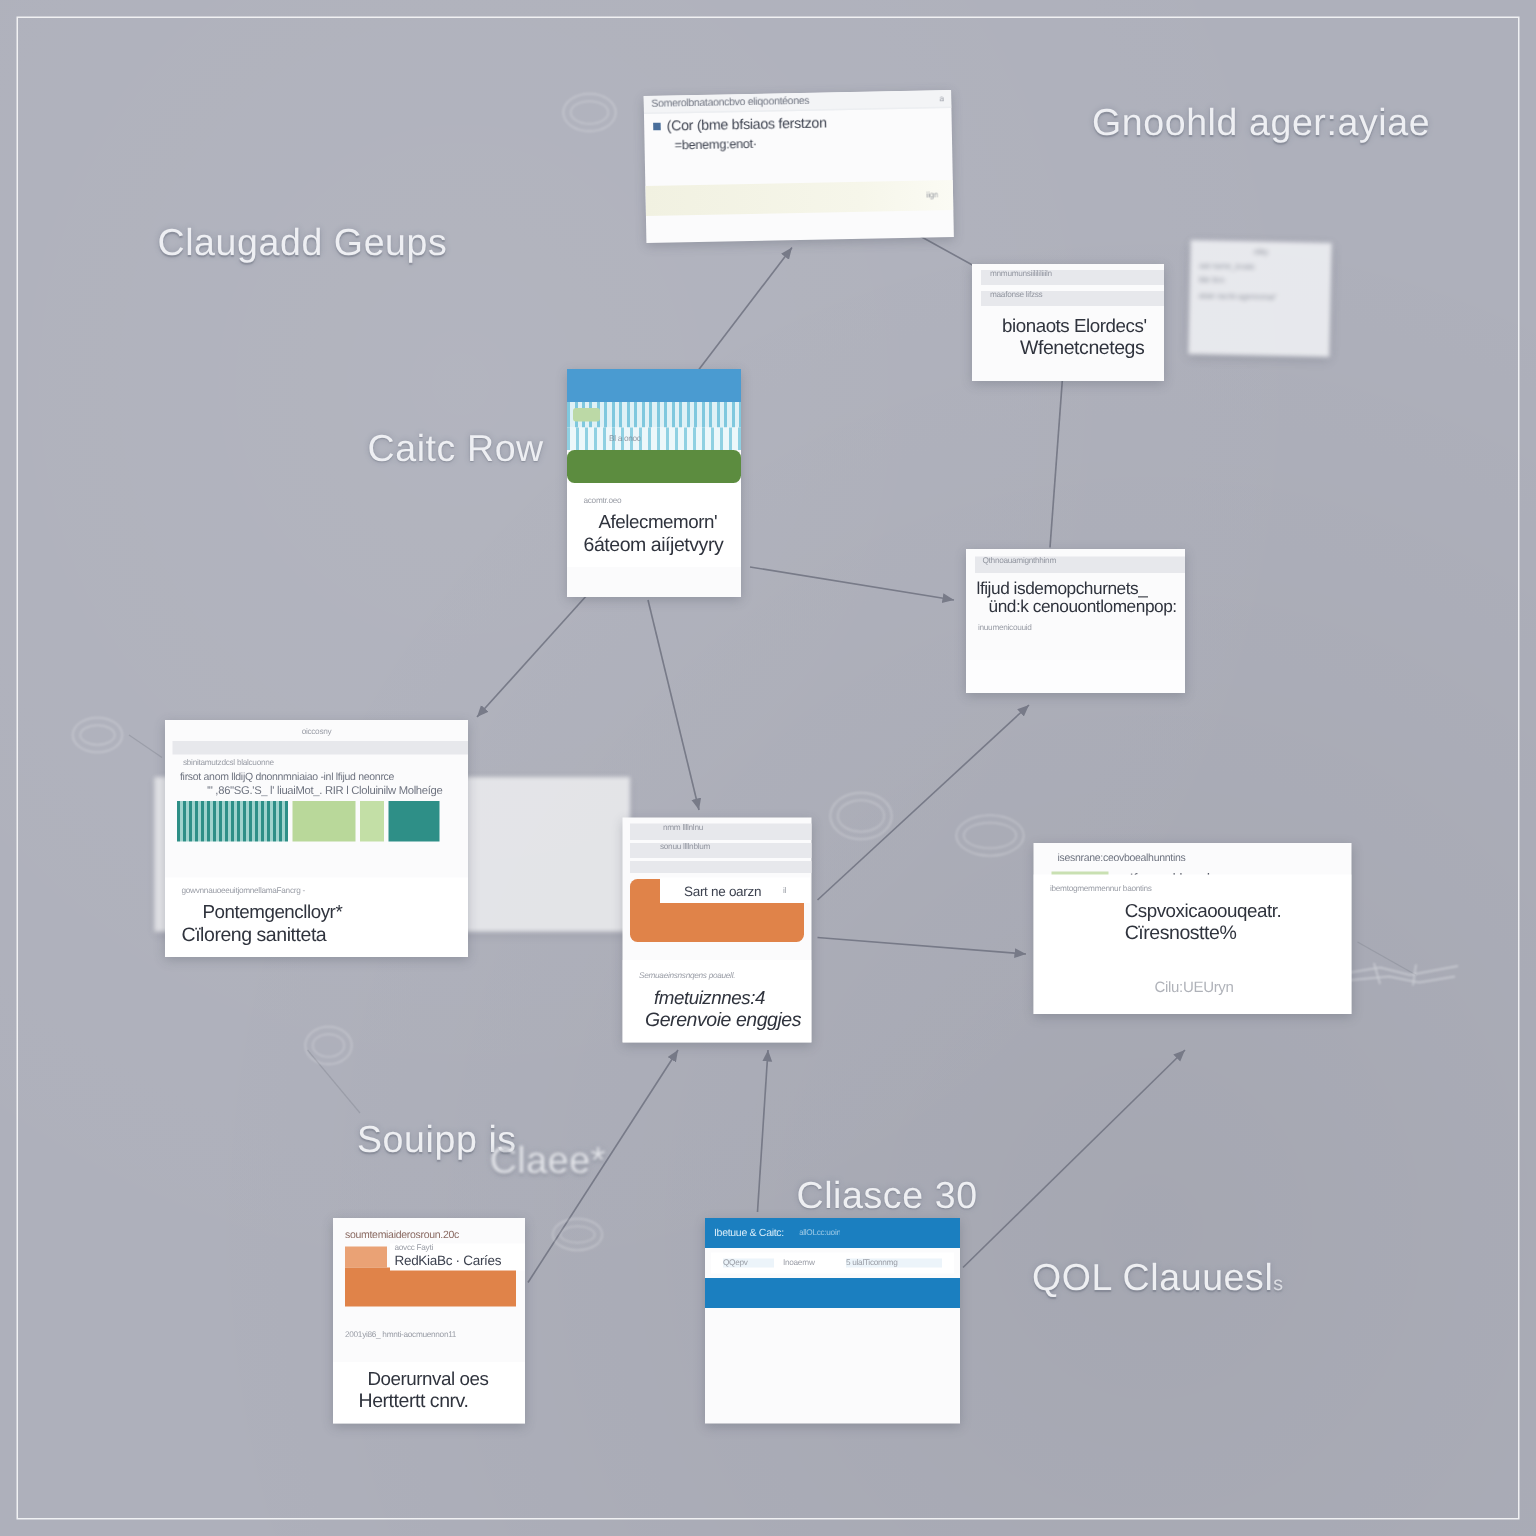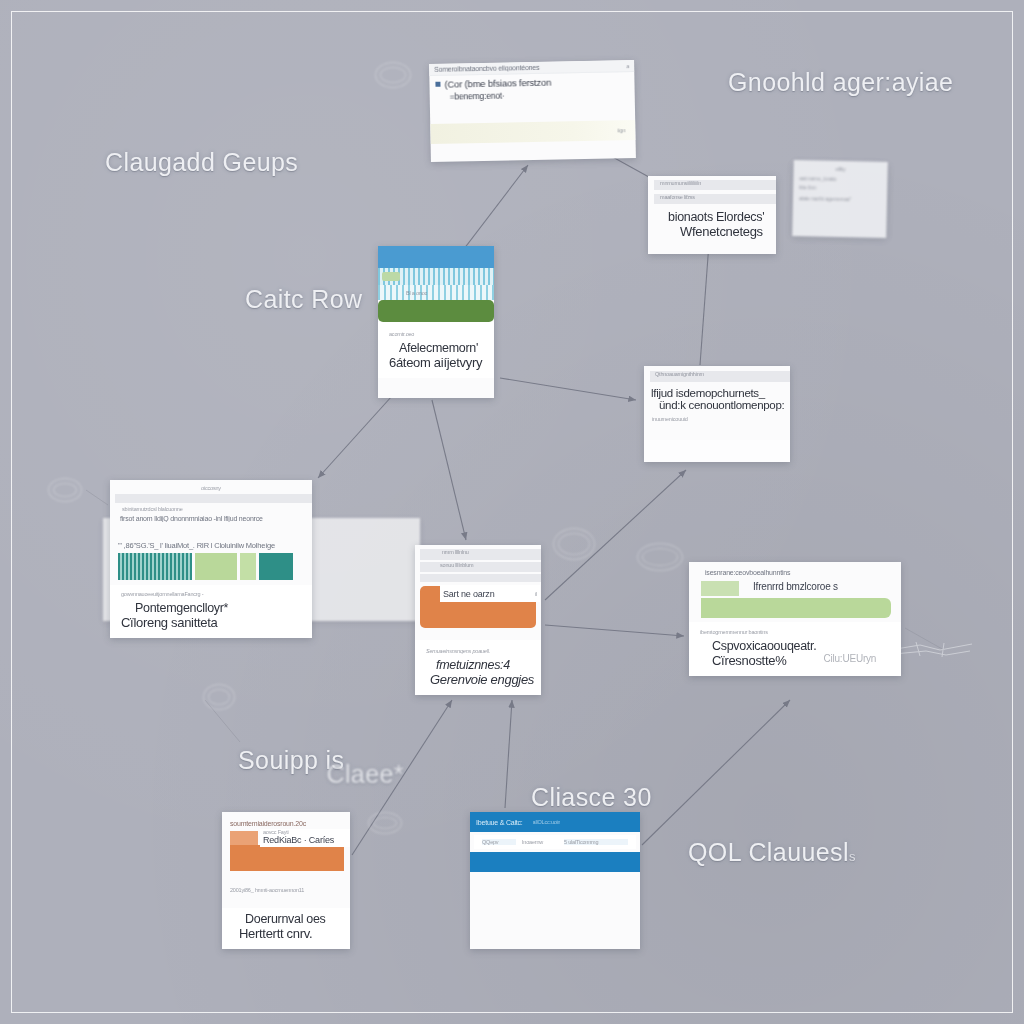--- a/index.html
+++ b/index.html
@@ -232,21 +232,21 @@
   <div style="position:absolute;left:0;right:0;bottom:0;height:22px;background:#fdfdfe;"></div>
 </div>
 
 <div class="card softer" style="left:103px;top:518px;width:317px;height:103px;background:rgba(255,255,255,.78);box-shadow:0 2px 6px rgba(70,74,90,.18);"></div>
 
 <div class="card" style="left:110px;top:480px;width:202px;height:158px;">
   <div class="ptxt tiny" style="text-align:center;padding-top:5px;">oiccosny</div>
   <div class="bar gray" style="height:9px;margin:3px 5px 2px;"></div>
   <div class="ptxt tiny" style="padding:1px 0 0 12px;">sbinitamutzdcsl  blalcuonne</div>
   <div class="ptxt" style="padding:3px 0 0 10px;font-size:7px;">firsot anom lldijQ dnonnmniaiao        -inl lfijud neonrce</div>
-  <div class="ptxt" style="padding:19px 0 0 8px;font-size:7.5px;">'''   ,86''SG.'S_        l' liuaiMot_.            RIR     l  Cloluinilw  Molheíge</div>
+  <div class="ptxt" style="padding:0 0 0 8px;font-size:7.5px;margin-left:20px;">'''   ,86''SG.'S_        l' liuaiMot_.            RIR     l  Cloluinilw  Molheíge</div>
   <div style="display:flex;gap:3px;padding:3px 6px 0 8px;height:30px;align-items:stretch;">
     <div class="stripes-teal" style="width:74px;"></div>
     <div style="width:42px;background:#b9d89a;"></div>
     <div style="width:16px;background:#c3dfa6;"></div>
     <div style="width:34px;background:#2e8f87;"></div>
   </div>
 
   <div class="cap-wrap" style="position:absolute;left:0;right:0;bottom:0;padding-top:6px;">
     <div class="ptxt tiny">gowvnnauoeeuitjomnellamaFancrg  -</div>
     <div class="caption" style="padding-left:14px;">Pontemgenclloyr*</div>
@@ -257,42 +257,42 @@
 <div class="card" style="left:415px;top:545px;width:126px;height:150px;">
   <div class="bar gray" style="height:11px;margin:4px 5px 2px;">
     <span class="ptxt tiny" style="padding-left:22px;">nmm llllnlnu</span>
   </div>
   <div class="bar gray" style="height:10px;margin:2px 5px;">
     <span class="ptxt tiny" style="padding-left:20px;">sonuu llllnblum</span>
   </div>
   <div class="bar gray" style="height:8px;margin:2px 5px;"></div>
   <div style="position:relative;margin:4px 5px 0;">
     <div style="height:42px;background:#e08349;border-radius:5px;"></div>
-    <div style="position:absolute;left:20px;top:-1px;right:-4px;height:17px;background:#fff;display:flex;align-items:center;gap:4px;padding:0 3px;">
+    <div style="position:absolute;left:20px;top:-1px;right:-4px;height:17px;background:#fff;display:flex;align-items:center;gap:4px;padding:0 16px;">
       <span class="ptxt dark" style="font-size:9px;flex:1;">Sart ne oarzn</span>
       <span class="ptxt tiny">il</span>
     </div>
   </div>
   <div class="cap-wrap" style="position:absolute;left:0;right:0;bottom:0;padding-top:8px;font-style:italic;">
     <div class="ptxt tiny">Semuaeinsnsnqens poauell.</div>
     <div class="caption" style="padding-left:10px;">fmetuiznnes:4</div>
     <div class="caption l2" style="padding-left:4px;">Gerenvoie enggjes</div>
   </div>
 </div>
 
 <div class="card" style="left:689px;top:562px;width:212px;height:114px;">
   <div class="ptxt" style="padding:7px 0 0 16px;">isesnrane:ceovboealhunntins</div>
   <div style="position:relative;margin:5px 10px 0 12px;">
     <div style="height:15px;width:38px;background:#c9e0b2;"></div>
     <div style="height:20px;background:#b9d89a;border-radius:0 6px 6px 0;margin-top:2px;"></div>
     <span class="ptxt dark" style="position:absolute;left:52px;top:0;font-size:10px;">Ifrenrrd bmzlcoroe s</span>
   </div>
   <div class="cap-wrap" style="position:absolute;left:0;right:0;bottom:0;padding-top:7px;">
     <div class="ptxt tiny">ibemtogmemmennur baontins</div>
-    <div style="display:flex;align-items:flex-end;gap:7px;">
+    <div style="display:flex;align-items:center;gap:24px;flex-direction:column;">
       <div>
         <div class="caption" style="padding-left:12px;">Cspvoxicaoouqeatr.</div>
         <div class="caption l2" style="padding-left:12px;">Cïresnostte%</div>
       </div>
       <div class="ptxt" style="font-size:10px;opacity:.55;">Cilu:UEUryn</div>
     </div>
   </div>
 </div>
 
 <div class="card" style="left:222px;top:812px;width:128px;height:137px;">

